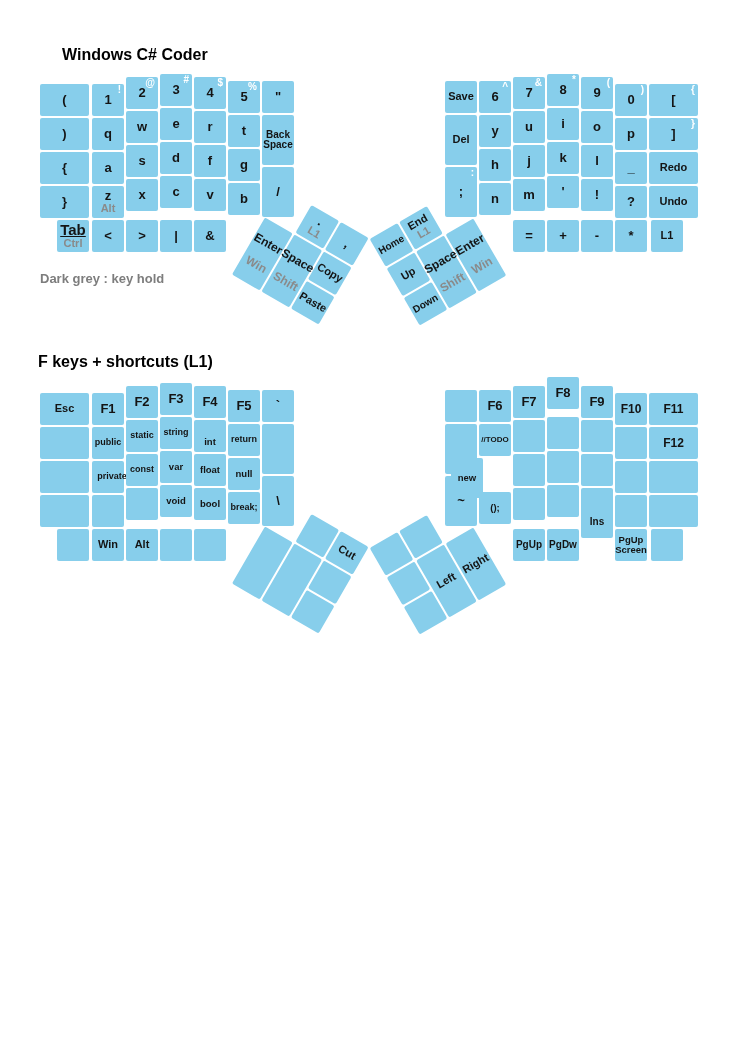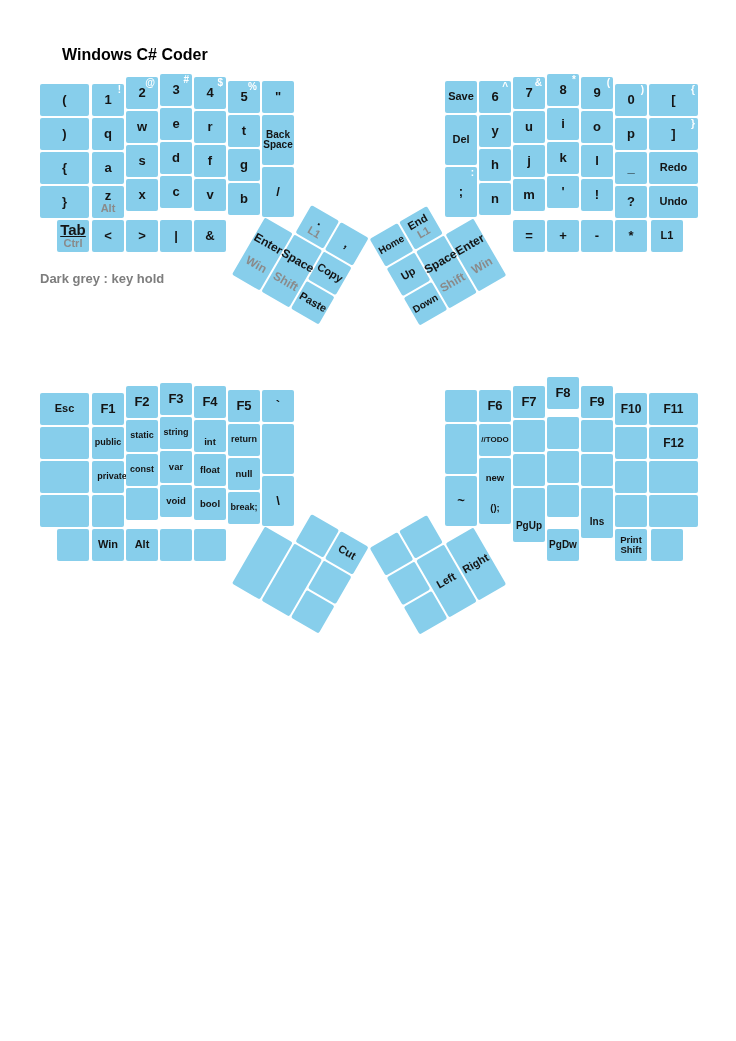--- a/index.html
+++ b/index.html
@@ -16,20 +16,21 @@
   .key .hold{display:block;color:#8a8a8a;line-height:1.05;}
   .key .shift{position:absolute;top:0px;right:3px;color:#ffffff;font-size:10px;line-height:1.1;}
   .cluster{position:absolute;width:102px;height:102px;}
 </style>
 </head>
 <body>
 
 <div id="board">
   <div class="section-title" style="left:40px;top:46px;margin-left:22px;">Windows C# Coder</div>
   <div class="caption" style="left:40px;top:271px;">Dark grey : key hold</div>
+  <div class="section-title" style="left:38px;top:353px;">F keys + shortcuts (L1)</div>
 <div class="key" style="left: 40px; top: 84px; width: 49px; height: 32px;">
       <span class="main" style="font-size: 13px;">(</span>
     </div>
     <div class="key" style="left: 92px; top: 84px; width: 32px; height: 32px;">
       <span class="main" style="font-size: 13px;">1</span>
       <span class="shift">!</span>
     </div>
     <div class="key" style="left: 126px; top: 77px; width: 32px; height: 32px;">
       <span class="main" style="font-size: 13px;">2</span>
       <span class="shift">@</span>
@@ -410,21 +411,21 @@
     </div>
     <div class="key" style="left: 615px; top: 427px; width: 32px; height: 32px;">
       <span class="main" style="font-size: 13px;"></span>
     </div>
     <div class="key" style="left: 649px; top: 427px; width: 49px; height: 32px;">
       <span class="main" style="font-size: 12px;">F12</span>
     </div>
     <div class="key" style="left: 445px; top: 476px; width: 32px; height: 50px;">
       <span class="main" style="font-size: 13px;">~</span>
     </div>
-    <div class="key" style="left: 479px; top: 458px; width: 32px; height: 40px;">
+    <div class="key" style="left: 451px; top: 458px; width: 32px; height: 40px;">
       <span class="main" style="font-size: 9.5px;">new</span>
     </div>
     <div class="key" style="left: 513px; top: 454px; width: 32px; height: 32px;">
       <span class="main" style="font-size: 13px;"></span>
     </div>
     <div class="key" style="left: 547px; top: 451px; width: 32px; height: 32px;">
       <span class="main" style="font-size: 13px;"></span>
     </div>
     <div class="key" style="left: 581px; top: 454px; width: 32px; height: 32px;">
       <span class="main" style="font-size: 13px;"></span>
@@ -446,31 +447,31 @@
     </div>
     <div class="key" style="left: 581px; top: 488px; width: 32px; height: 32px;">
       <span class="main" style="font-size: 13px;"></span>
     </div>
     <div class="key" style="left: 615px; top: 495px; width: 32px; height: 32px;">
       <span class="main" style="font-size: 13px;"></span>
     </div>
     <div class="key" style="left: 649px; top: 495px; width: 49px; height: 32px;">
       <span class="main" style="font-size: 13px;"></span>
     </div>
-    <div class="key" style="left: 513px; top: 510px; width: 32px; height: 32px;">
+    <div class="key" style="left: 513px; top: 529px; width: 32px; height: 32px;">
       <span class="main" style="font-size: 10px;">PgUp</span>
     </div>
     <div class="key" style="left: 547px; top: 529px; width: 32px; height: 32px;">
       <span class="main" style="font-size: 10px;">PgDw</span>
     </div>
     <div class="key" style="left: 581px; top: 506px; width: 32px; height: 32px;">
       <span class="main" style="font-size: 10px;">Ins</span>
     </div>
     <div class="key" style="left: 615px; top: 529px; width: 32px; height: 32px;">
-      <span class="main" style="font-size: 9.5px;">Print Shift</span>
+      <span class="main" style="font-size: 9.5px;">PgUp Screen</span>
     </div>
     <div class="key" style="left: 651px; top: 529px; width: 32px; height: 32px;">
       <span class="main" style="font-size: 13px;"></span>
     </div>
     <div class="cluster" style="left: 282px; top: 497px; transform-origin: 0px 0px; transform: rotate(30deg);">
       <div class="key" style="left: 0px; top: 34px; width: 32px; height: 66px;">
         <span class="main" style="font-size: 13px;"></span>
       </div>
       <div class="key" style="left: 34px; top: 0px; width: 32px; height: 32px;">
         <span class="main" style="font-size: 13px;"></span>

